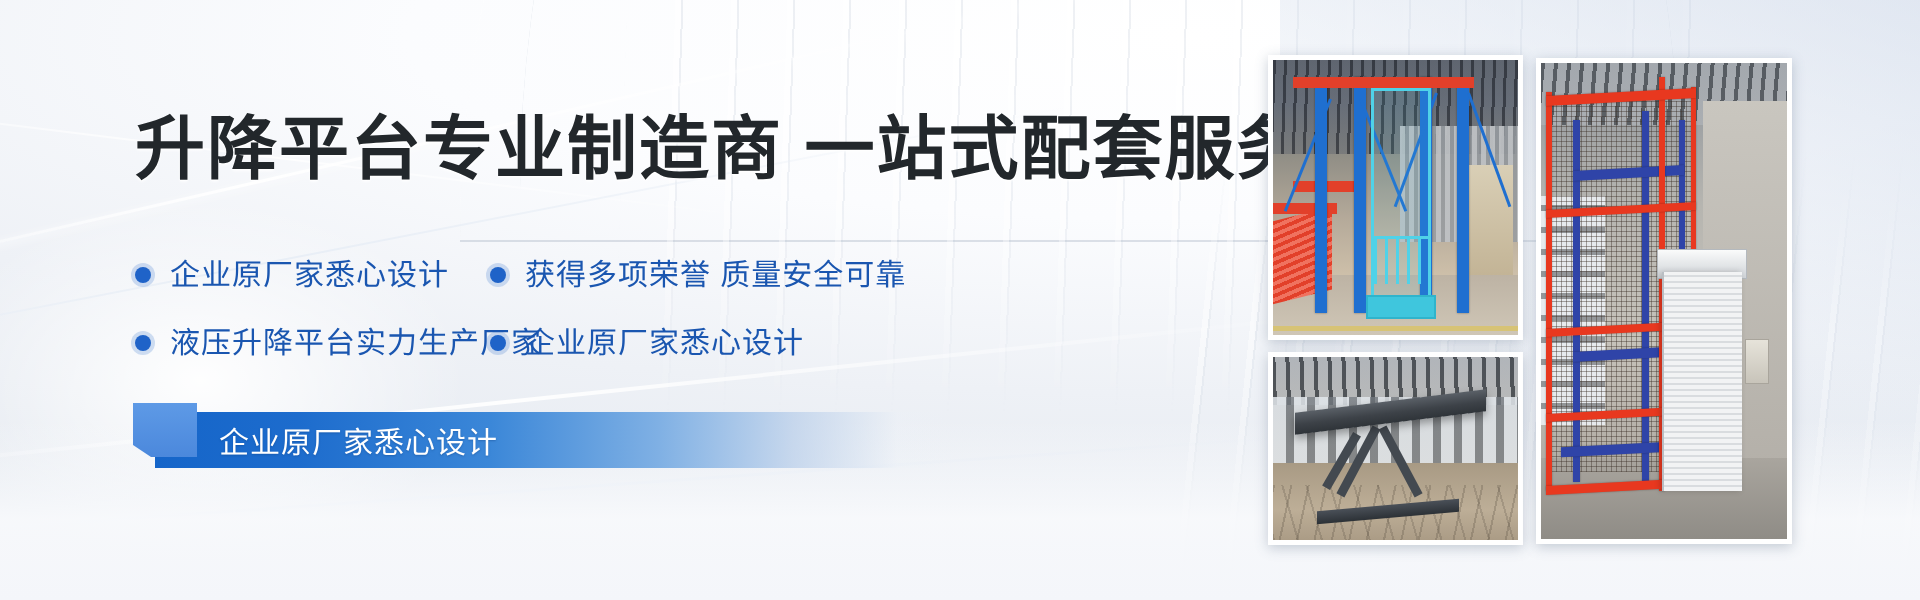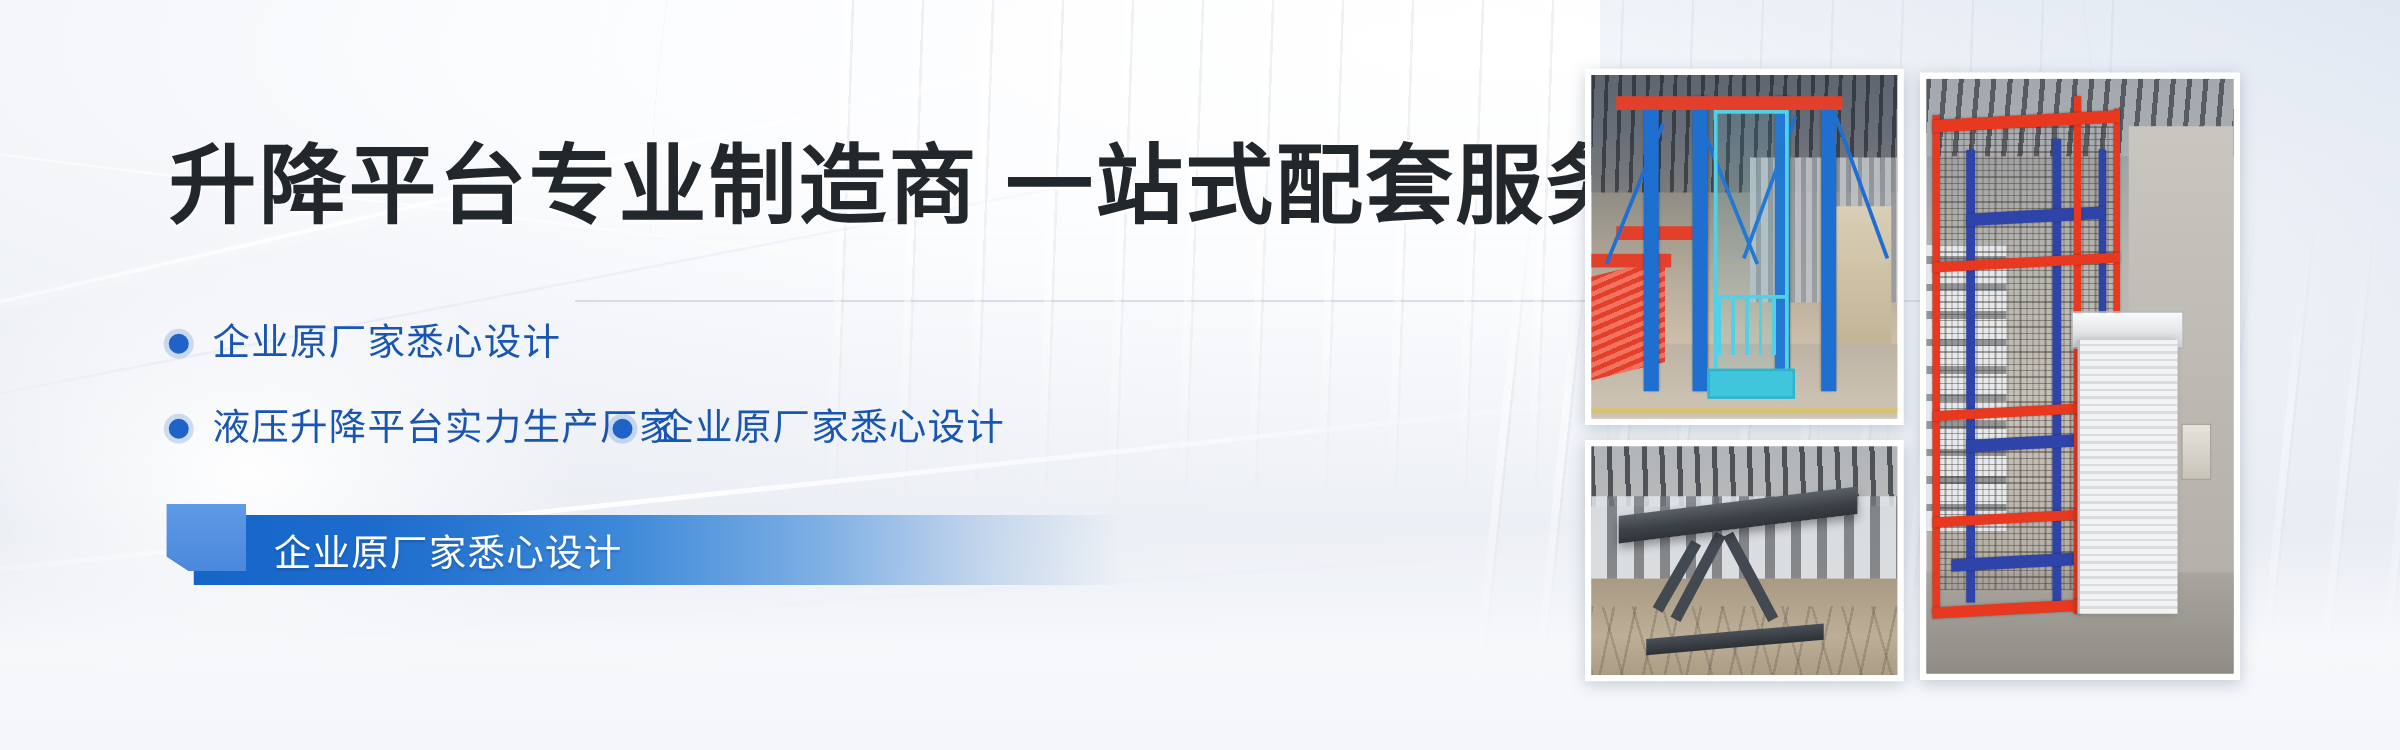--- a/index.html
+++ b/index.html
@@ -351,20 +351,24 @@
   <div class="content">
 
     <div class="headline">升降平台专业制造商 一站式配套服务</div>
 
     <div class="bullets">
 
       <div class="bullet-row">
         <div class="bullet col1">
           <span class="dot"></span>
           <span class="bullet-text">企业原厂家悉心设计</span>
+        </div>
+        <div class="bullet col2">
+          <span class="dot"></span>
+          <span class="bullet-text">获得多项荣誉 质量安全可靠</span>
         </div>
       </div>
 
       <div class="bullet-row">
         <div class="bullet col1">
           <span class="dot"></span>
           <span class="bullet-text">液压升降平台实力生产厂家</span>
         </div>
         <div class="bullet col2">
           <span class="dot"></span>

